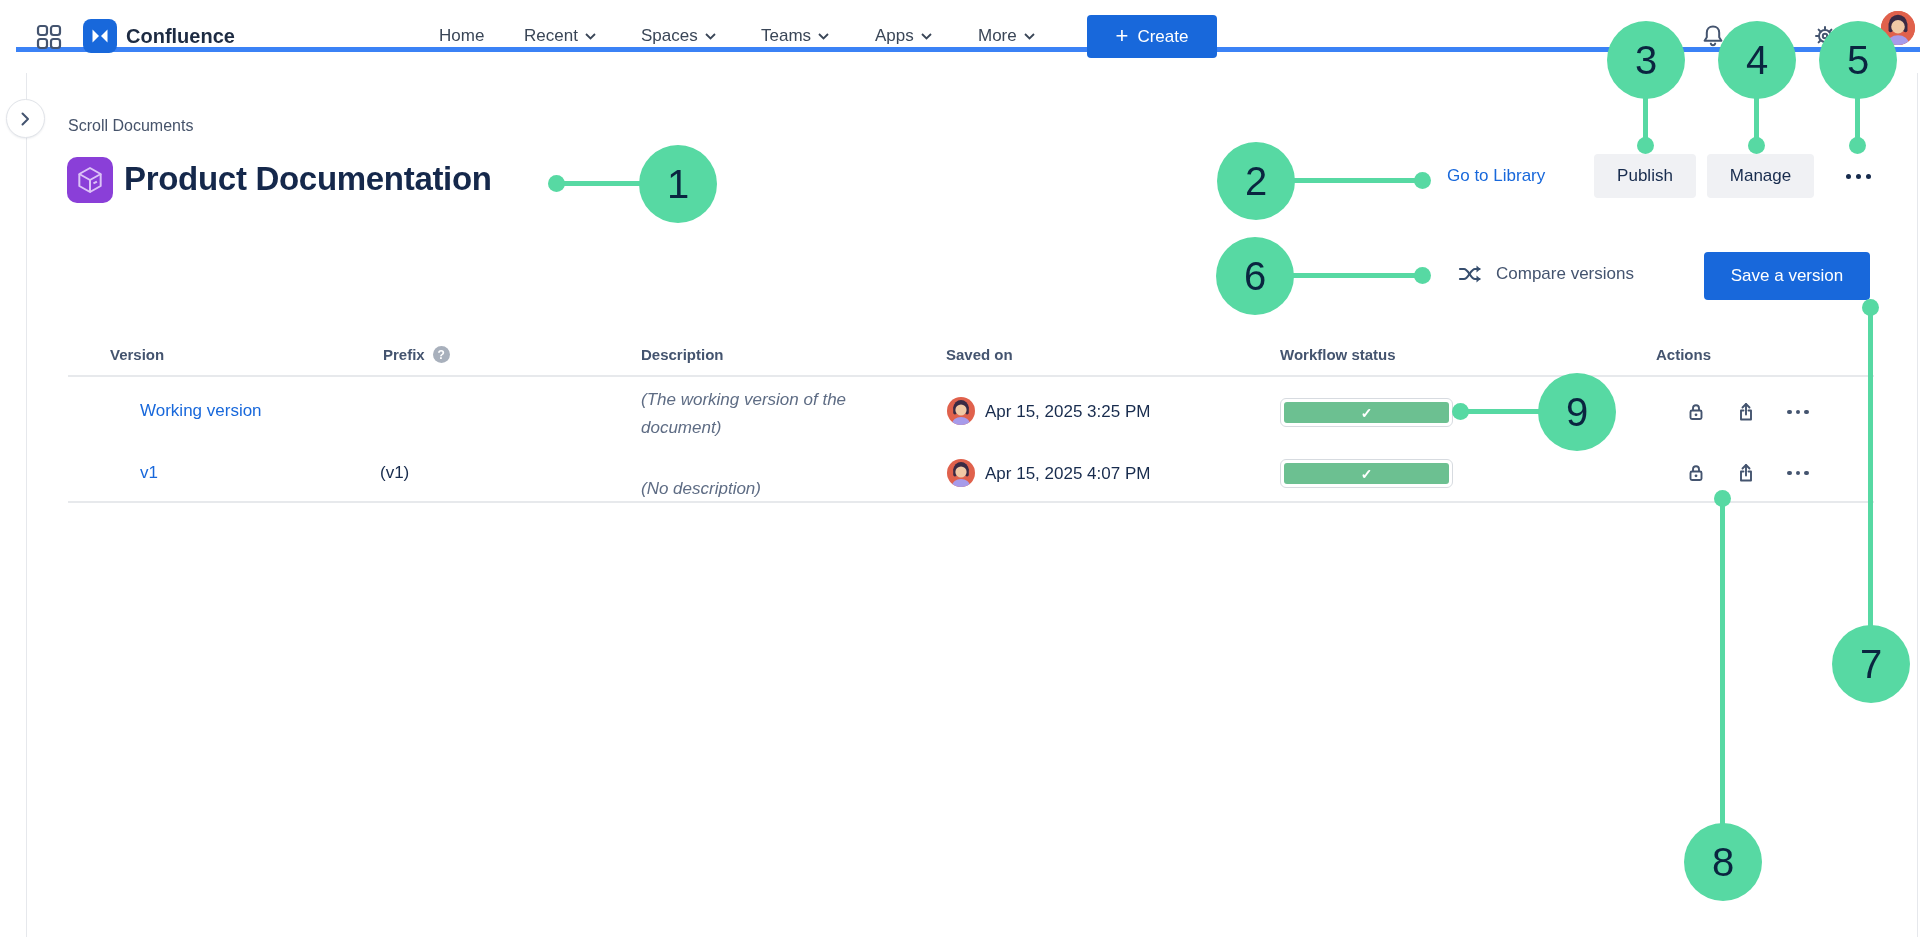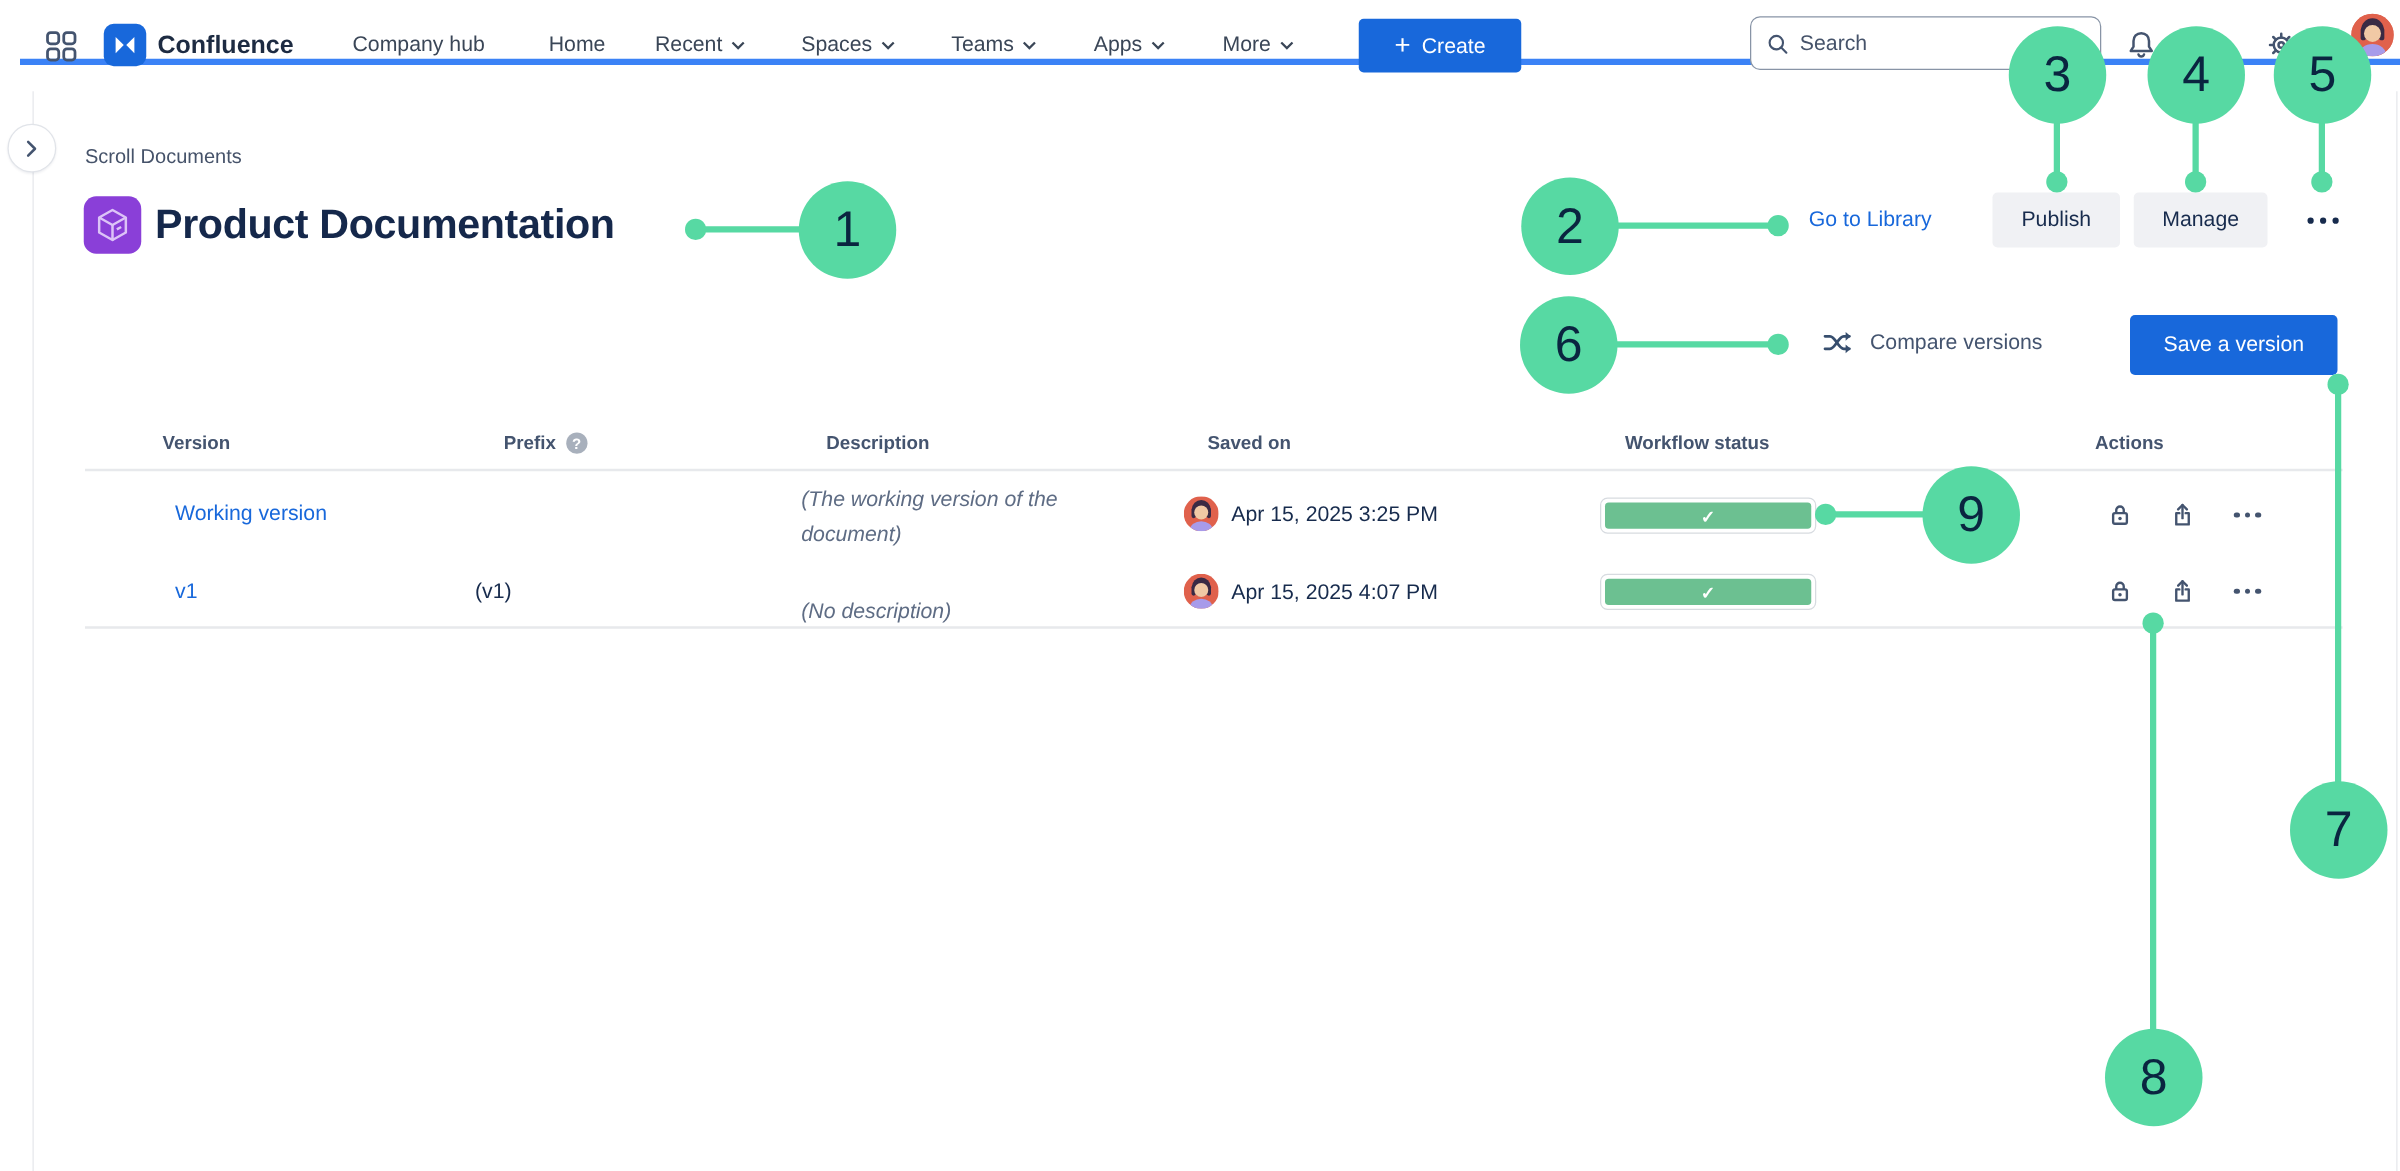--- a/index.html
+++ b/index.html
@@ -38,21 +38,21 @@
   .publish-btn { left:1594px; width:102px; }
   .manage-btn { left:1707px; width:107px; }
   .more-header { position:absolute; left:1840px; top:160px; width:36px; height:32px; display:flex; align-items:center; justify-content:center; gap:5px; cursor:pointer; border-radius:4px; }
   .dot3 { width:5px; height:5px; border-radius:50%; background:#172B4D; }
 
   .compare-wrap { position:absolute; left:1458px; top:262px; display:flex; align-items:center; gap:11px; color:#44546F; cursor:pointer; }
   .compare-label { font-size:17px; font-weight:500; color:#44546F; }
   .save-version-btn { position:absolute; left:1704px; top:252px; width:166px; height:48px; background:#1868DB; color:#fff; border:none; border-radius:4px; font-size:17px; font-weight:500; font-family:inherit; cursor:pointer; }
 
   
-  .th { position:absolute; top:346px; font-size:15px; font-weight:bold; color:#44546F; display:flex; align-items:center; gap:8px;margin-left:20px; }
+  .th { position:absolute; top:346px; font-size:15px; font-weight:bold; color:#44546F; display:flex; align-items:center; gap:8px; }
   .help-badge { width:17px; height:17px; border-radius:50%; background:#A8B0BC; color:#fff; font-size:12px; font-weight:bold; display:inline-flex; align-items:center; justify-content:center; cursor:pointer; }
   .hline { position:absolute; left:68px; width:1806px; height:2px; background:#E7E9EC; }
   .cell-link { position:absolute; font-size:17px; color:#1868DB; cursor:pointer;margin-left:30px; }
   .cell-text { position:absolute; font-size:17px; color:#172B4D; }
   .cell-desc { position:absolute; font-size:17px; font-style:italic; color:#5E6C84; line-height:28px; }
   .avatar { position:absolute; width:28px; height:28px; border-radius:50%; overflow:hidden; }
   .status-box { position:absolute; left:1280px; width:173px; height:29px; background:#fff; border:1px solid #D7DBE0; border-radius:6px; padding:3px; cursor:pointer; }
   .status-fill { width:100%; height:100%; background:#6CC091; border-radius:3px; display:flex; align-items:center; justify-content:center; color:#fff; font-size:14px; font-weight:bold; }
   .action-icon { position:absolute; width:24px; height:24px; color:#44546F; cursor:pointer; }
   .row-more { position:absolute; width:30px; height:24px; display:flex; align-items:center; justify-content:center; gap:4px; cursor:pointer; }
@@ -82,23 +82,20 @@
     </div>
 
     <div class="brand-logo">
       <svg viewBox="0 0 34 34" width="34" height="34">
         <path d="M9.5 10.5 L16 17 L9.5 23.5 Z" fill="#fff"></path>
         <path d="M24.5 10.5 L18 17 L24.5 23.5 Z" fill="#fff"></path>
       </svg>
     </div>
     <div class="brand-name">Confluence</div>
 
-    <div class="nav-item" style="left:266px">
-      <span>Company hub</span>
-    </div>
     <div class="nav-item" style="left:423px">
       <span>Home</span>
     </div>
     <div class="nav-item" style="left:508px">
       <span>Recent</span>
       <svg class="chev" viewBox="0 0 11 7" fill="none" stroke="#3A4657" stroke-width="1.8">
           <polyline points="1,1 5.5,5.5 10,1"></polyline>
         </svg>
     </div>
     <div class="nav-item" style="left:625px">
@@ -124,27 +121,20 @@
       <svg class="chev" viewBox="0 0 11 7" fill="none" stroke="#3A4657" stroke-width="1.8">
           <polyline points="1,1 5.5,5.5 10,1"></polyline>
         </svg>
     </div>
 
     <button class="create-btn">
       <span class="create-plus">+</span>
       <span>Create</span>
     </button>
 
-    <div class="searchbox">
-      <svg width="20" height="20" viewBox="0 0 20 20" fill="none" stroke="#44546F" stroke-width="1.9" stroke-linecap="round">
-        <circle cx="9" cy="9" r="6"></circle>
-          <line x1="13.6" y1="13.6" x2="18" y2="18"></line>
-      </svg>
-      <input type="text" placeholder="Search" style="">
-    </div>
 
     <div class="nav-icon-btn" style="left:1683px">
       <svg viewBox="0 0 28 28" width="28" height="28" fill="none" stroke="currentColor" stroke-width="2" stroke-linejoin="round">
         <path d="M14 4.5c-3.7 0-6.2 2.7-6.2 6.2v4.6l-2.2 3.4h16.8l-2.2-3.4v-4.6c0-3.5-2.5-6.2-6.2-6.2z"></path>
         <path d="M11.8 21.6a2.3 2.3 0 0 0 4.4 0" stroke-linecap="round"></path>
       </svg>
     </div>
 
     <div class="nav-icon-btn" style="left:1795px">
       <svg viewBox="0 0 28 28" width="28" height="28" fill="none" stroke="currentColor" stroke-width="2" stroke-linecap="round">

